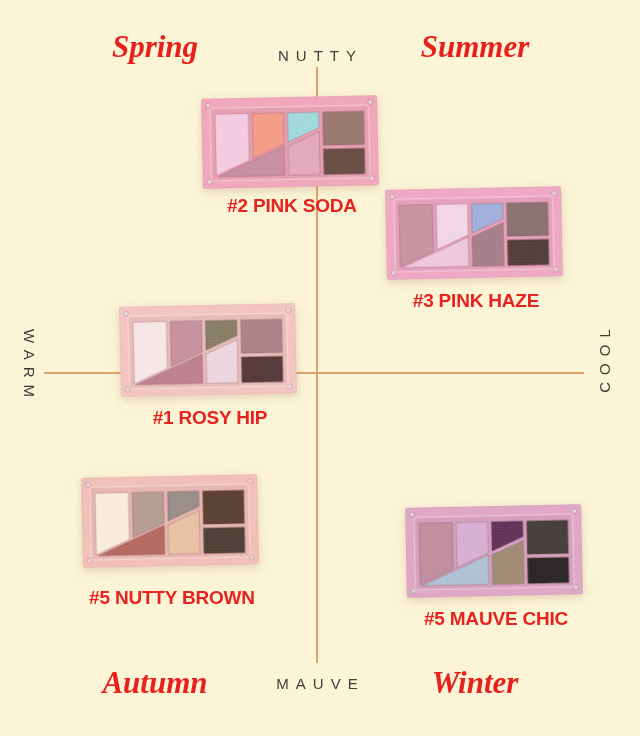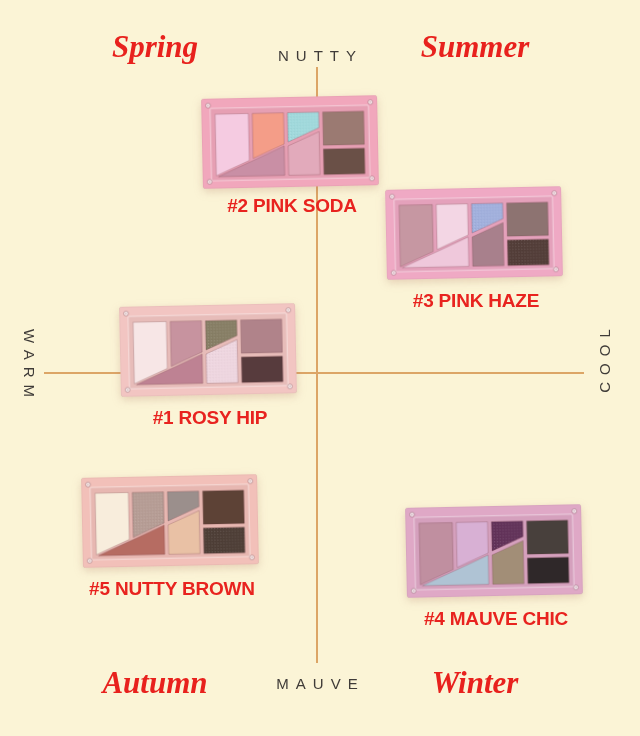--- a/index.html
+++ b/index.html
@@ -54,21 +54,21 @@
     font-size:19px;
     letter-spacing:-0.2px;
     color:var(--palette-label,#E8231F);
     white-space:nowrap;
   }
   .palette.pos-pink-soda{left:202px;top:97px;}
   .palette.pos-pink-soda .palette-label{margin-top:8px;}
   .palette.pos-pink-haze{left:386px;top:188px;}
   .palette.pos-rosy-hip{left:120px;top:305px;}
   .palette.pos-nutty-brown{left:82px;top:476px;}
-  .palette.pos-nutty-brown .palette-label{margin-top:12px;}
+  .palette.pos-nutty-brown .palette-label{margin-top:21px;}
   .palette.pos-mauve-chic{left:406px;top:506px;}
 </style>
 </head>
 <body>
 
 <div class="canvas">
 
   <div class="axis-line vertical"></div>
   <div class="axis-line horizontal"></div>
 
@@ -230,16 +230,16 @@
         <polygon points="124,54 166,54 166,80 124,80" fill="#2F2829" stroke="rgba(100,50,60,0.3)" stroke-width="0.8" stroke-linejoin="round"></polygon>
         <circle cx="7" cy="7" r="2.4" fill="rgba(255,255,255,0.75)" stroke="rgba(120,70,80,0.5)" stroke-width="0.8"></circle>
         <circle cx="7" cy="7" r="0.8" fill="rgba(120,70,80,0.35)"></circle>
         <circle cx="173" cy="7" r="2.4" fill="rgba(255,255,255,0.75)" stroke="rgba(120,70,80,0.5)" stroke-width="0.8"></circle>
         <circle cx="173" cy="7" r="0.8" fill="rgba(120,70,80,0.35)"></circle>
         <circle cx="7" cy="85" r="2.4" fill="rgba(255,255,255,0.75)" stroke="rgba(120,70,80,0.5)" stroke-width="0.8"></circle>
         <circle cx="7" cy="85" r="0.8" fill="rgba(120,70,80,0.35)"></circle>
         <circle cx="173" cy="85" r="2.4" fill="rgba(255,255,255,0.75)" stroke="rgba(120,70,80,0.5)" stroke-width="0.8"></circle>
         <circle cx="173" cy="85" r="0.8" fill="rgba(120,70,80,0.35)"></circle>
       </svg>
-    <div class="palette-label">#4 MAUVE CHIC</div>
+    <div class="palette-label">#5 MAUVE CHIC</div>
   </div>
 
 </div>
 
 </body></html>

